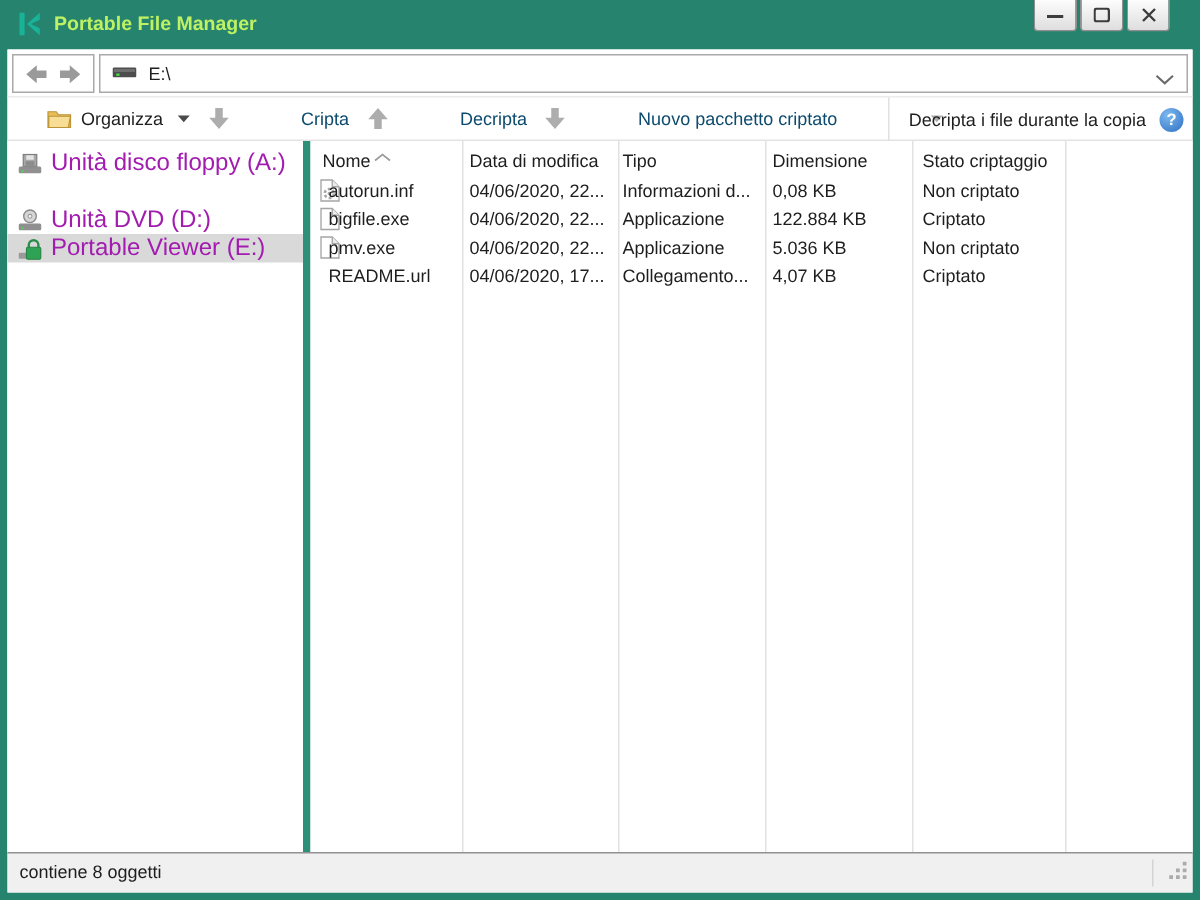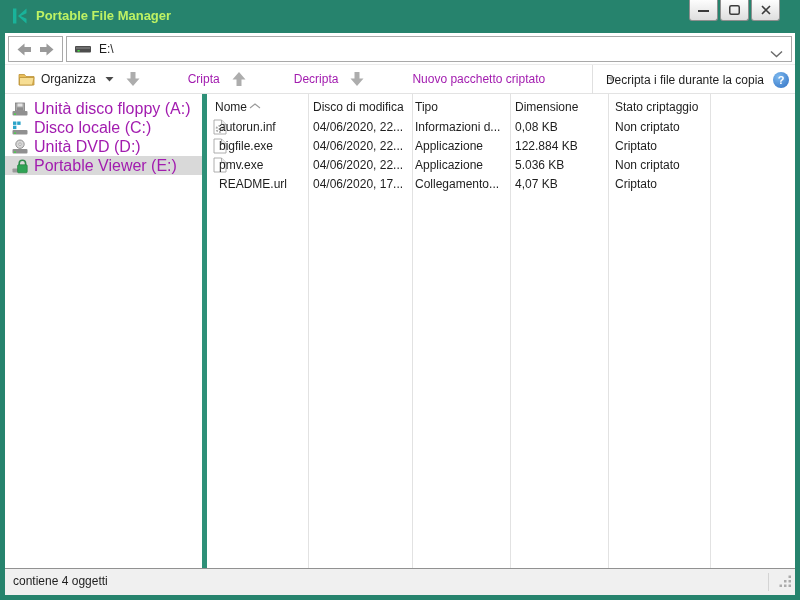--- a/index.html
+++ b/index.html
@@ -28,24 +28,24 @@
             justify-content:center; gap:7px; }
   .combobox { position:absolute; left:61px; right:3px; top:3px; height:26px;
               border:1px solid #a9a9a9; background:#fff; display:flex; align-items:center; }
   .combobox .drive-ic { margin-left:8px; }
   .combobox .path { margin-left:8px; font-size:12px; color:#1e1e1e; }
   .combo-chevron { position:absolute; right:8px; top:7px; }
 
   
   .toolbar { position:absolute; top:31px; left:0; right:0; height:30px; background:#fff;
              border-top:1px solid #ececec; border-bottom:1px solid #e3e3e3;
-             display:flex; align-items:center; padding-left:7px; }
+             display:flex; align-items:center; padding-left:20px; }
   .tbtn { display:flex; align-items:center; gap:6px; font-size:12px; color:#1e1e1e;
           padding:0 6px; height:24px; white-space:nowrap; }
-  .tbtn.disabled { color:#a21caf;gap:48px; }
+  .tbtn.disabled { color:#0c4a6e;gap:48px; }
   .tbtn .caret { margin-left:3px; }
   .tb-right { position:absolute; right:6px; top:0; height:29px; display:flex; align-items:center;
               gap:9px; border-left:1px solid #e0e0e0; padding-left:13px; font-size:12px; color:#1e1e1e; }
   .help-badge { width:16px; height:16px; border-radius:50%;
                 background:radial-gradient(circle at 35% 30%, #7db9ef, #2e6fc2);
                 color:#fff; font-size:11px; font-weight:bold; text-align:center; line-height:16px; }
 
   
   .main { position:absolute; top:61px; left:0; right:0; bottom:27px; background:#fff; }
   .sidebar { position:absolute; left:0; top:0; width:197px; bottom:0; background:#fff; }
@@ -185,32 +185,20 @@
             <svg width="16" height="16" viewBox="0 0 16 16">
               <rect x="3.5" y="2" width="9" height="8" fill="#a9a9a9" stroke="#7e7e7e" stroke-width="0.8"></rect>
               <rect x="5.5" y="2.5" width="5" height="3" fill="#e4e4e4"></rect>
               <rect x="5" y="6.5" width="6" height="3" fill="#8c8c8c"></rect>
               <rect x="0.5" y="10" width="15" height="4.5" rx="1" fill="#909090"></rect>
               <rect x="2" y="12.5" width="2" height="1.3" fill="#43d943"></rect>
             </svg>
           </span>
           <span class="lbl">Unità disco floppy (A:)</span>
         </div>
-        <div class="side-item" style="top:24px;">
-          <span class="ic">
-            <svg width="16" height="16" viewBox="0 0 16 16">
-              <rect x="1" y="1.5" width="3.4" height="3.4" fill="#2BA4C9"></rect>
-              <rect x="5.2" y="1.5" width="3.4" height="3.4" fill="#2BA4C9"></rect>
-              <rect x="1" y="5.7" width="3.4" height="3.4" fill="#2BA4C9"></rect>
-              <rect x="0.5" y="10" width="15" height="4.5" rx="1" fill="#909090"></rect>
-              <rect x="2" y="12.5" width="2" height="1.3" fill="#43d943"></rect>
-            </svg>
-          </span>
-          <span class="lbl">Disco locale (C:)</span>
-        </div>
         <div class="side-item" style="top:43px;">
           <span class="ic">
             <svg width="16" height="16" viewBox="0 0 16 16">
               <circle cx="8" cy="5.2" r="4.2" fill="#d6d6d6" stroke="#8a8a8a" stroke-width="0.9"></circle>
               <circle cx="8" cy="5.2" r="1.3" fill="#f5f5f5" stroke="#9a9a9a" stroke-width="0.7"></circle>
               <rect x="0.5" y="10" width="15" height="4.5" rx="1" fill="#909090"></rect>
               <rect x="2" y="12.5" width="2" height="1.3" fill="#43d943"></rect>
             </svg>
           </span>
           <span class="lbl">Unità DVD (D:)</span>
@@ -235,21 +223,21 @@
         <div class="colsep" style="left:303px;"></div>
         <div class="colsep" style="left:401px;"></div>
         <div class="colsep" style="left:503px;"></div>
 
         <span class="sort-glyph" style="left:42px;">
           <svg width="12" height="6" viewBox="0 0 12 6">
               <path d="M1 5 L6 1 L11 5" fill="none" stroke="#9a9a9a" stroke-width="1.1"></path>
             </svg>
         </span>
         <div class="hdr-cell" style="left:8px;">Nome</div>
-        <div class="hdr-cell" style="left:106px;">Disco di modifica</div>
+        <div class="hdr-cell" style="left:106px;">Data di modifica</div>
         <div class="hdr-cell" style="left:208px;">Tipo</div>
         <div class="hdr-cell" style="left:308px;">Dimensione</div>
         <div class="hdr-cell" style="left:408px;">Stato criptaggio</div>
 
         <div class="frow" style="top:24px;">
           <span class="ficon">
             <svg width="14" height="16" viewBox="0 0 14 16">
               <path d="M1 1 H8.5 L13 5.5 V15 H1 Z" fill="#ffffff" stroke="#a5a5a5" stroke-width="0.9"></path>
               <path d="M8.5 1 V5.5 H13" fill="#ececec" stroke="#a5a5a5" stroke-width="0.9"></path>
               <circle cx="6.5" cy="10" r="3" fill="none" stroke="#a8a8a8" stroke-width="1.8" stroke-dasharray="1.8 1.4"></circle>
@@ -295,21 +283,21 @@
           <span class="fcell c-name">README.url</span>
           <span class="fcell c-date">04/06/2020, 17...</span>
           <span class="fcell c-type">Collegamento...</span>
           <span class="fcell c-size">4,07 KB</span>
           <span class="fcell c-status">Criptato</span>
         </div>
       </div>
     </div>
 
     <div class="statusbar">
-      <span class="status-text">contiene 4 oggetti</span>
+      <span class="status-text">contiene 8 oggetti</span>
       <span class="status-sep"></span>
       <span class="resize-grip">
         <svg width="13" height="13" viewBox="0 0 13 13">
           <rect x="9.5" y="0.5" width="2.5" height="2.5" fill="#ababab"></rect>
           <rect x="5" y="5" width="2.5" height="2.5" fill="#ababab"></rect>
           <rect x="9.5" y="5" width="2.5" height="2.5" fill="#ababab"></rect>
           <rect x="0.5" y="9.5" width="2.5" height="2.5" fill="#ababab"></rect>
           <rect x="5" y="9.5" width="2.5" height="2.5" fill="#ababab"></rect>
           <rect x="9.5" y="9.5" width="2.5" height="2.5" fill="#ababab"></rect>
         </svg>

